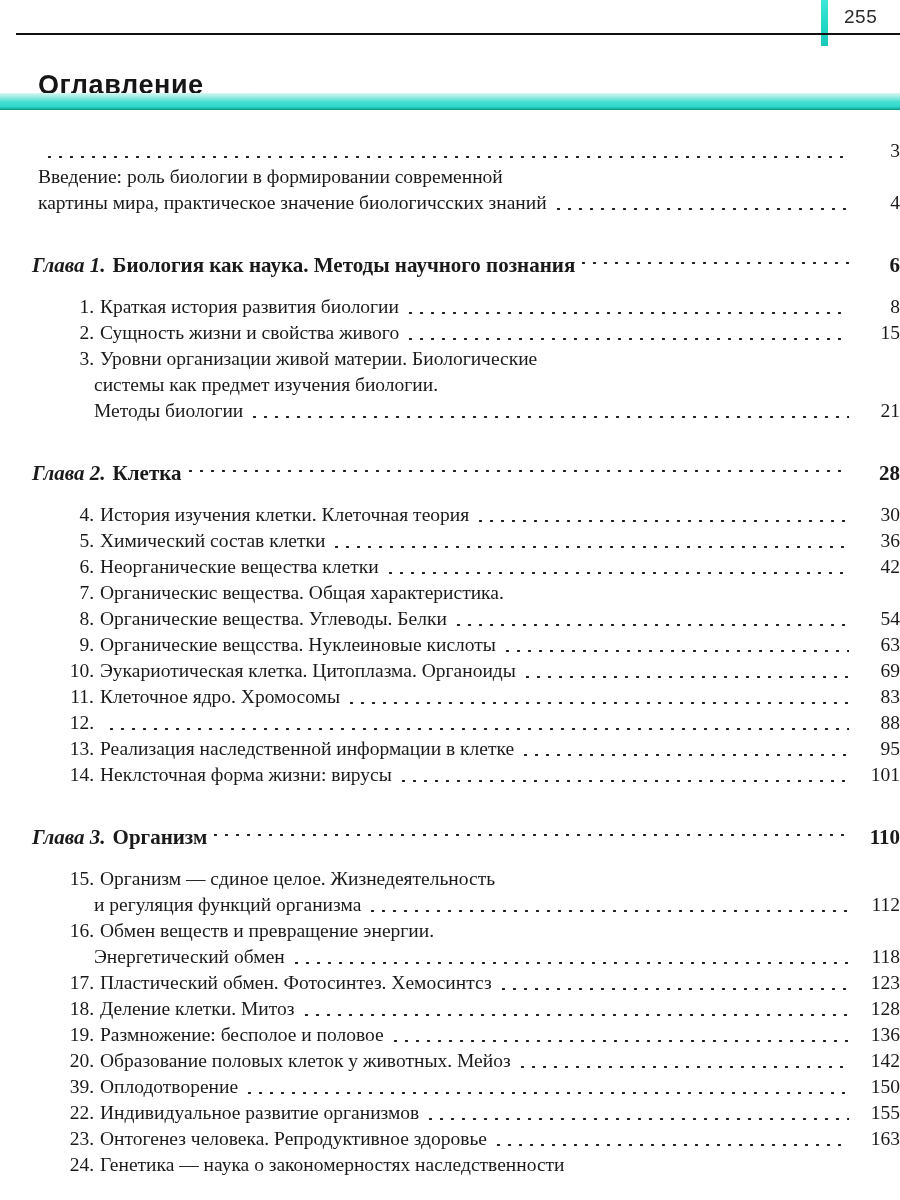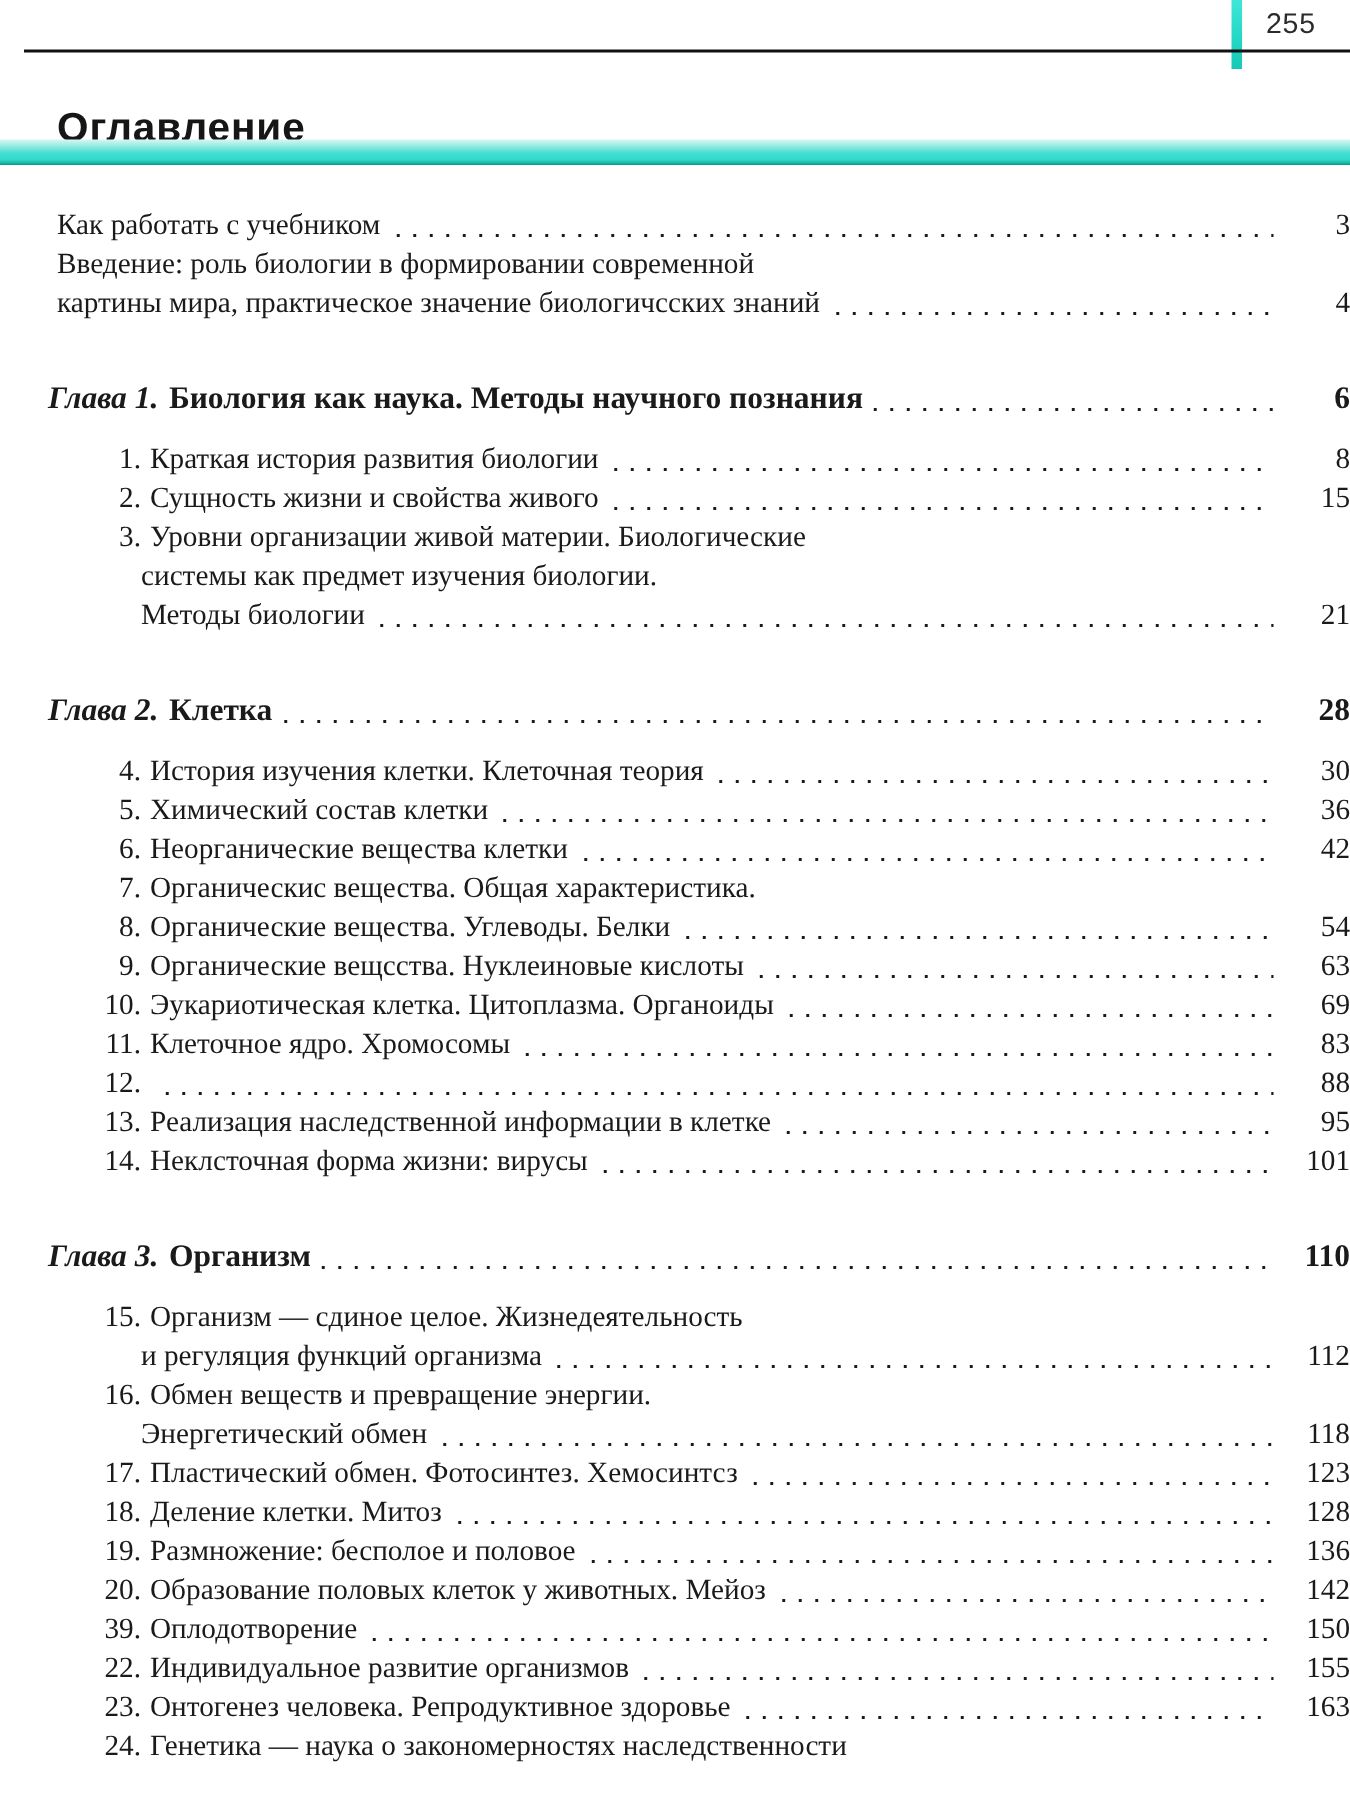--- a/index.html
+++ b/index.html
@@ -132,20 +132,21 @@
   
   .front .line { padding-left: 38px; }
   .front .line .pg { width: 46px; }
 
   
   .chapter .line {
     padding-left: 32px;
     font-weight: bold;
     font-size: 21px;
     line-height: 30px;
+    align-items: center;
   }
   .chapter .chap-label {
     font-style: italic;
     font-weight: bold;
     padding-right: 7px;
   }
   .chapter .leader { margin-left: 3px; }
 
   
   .section .line { padding-left: 60px; }
@@ -165,21 +166,20 @@
   <div class="header-rule"></div>
 </div>
 
 <h1 class="toc-title">Оглавление</h1>
 <div class="title-band"></div>
 
 <div class="toc">
     <div class="front">
       <div class="entry">
         <div class="line">
-          <span class="txt">Как работать с учебником</span>
           <span class="leader"></span>
           <span class="pg">3</span>
         </div>
       </div>
       <div class="entry">
         <div class="line">
           <span class="txt">Введение: роль биологии в формировании современной</span>
           <span class="leader off"></span>
           <span class="pg empty">0</span>
         </div>

